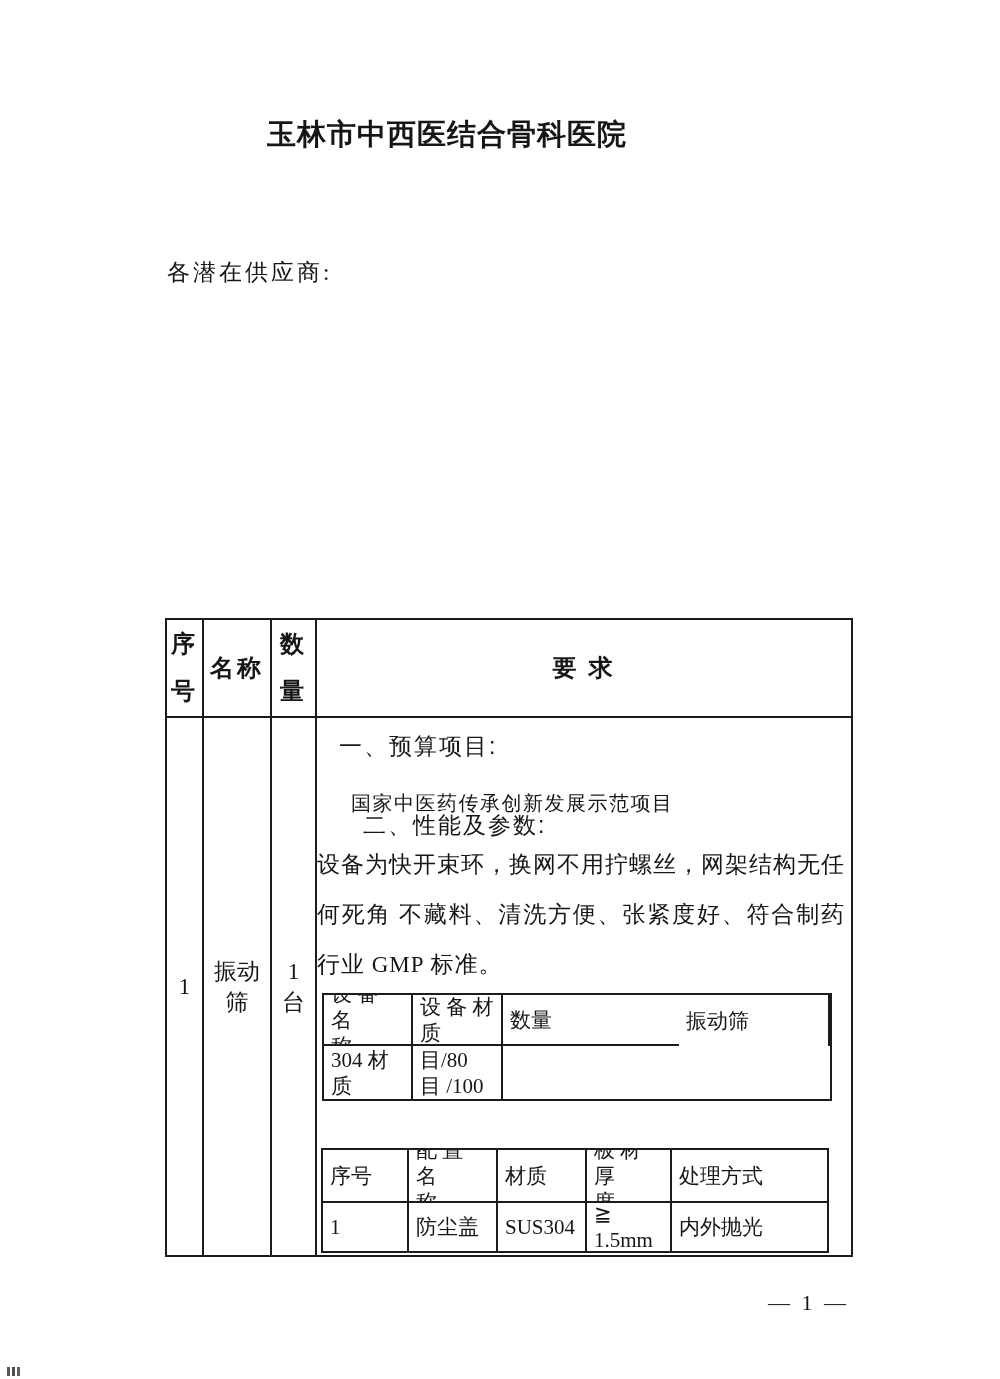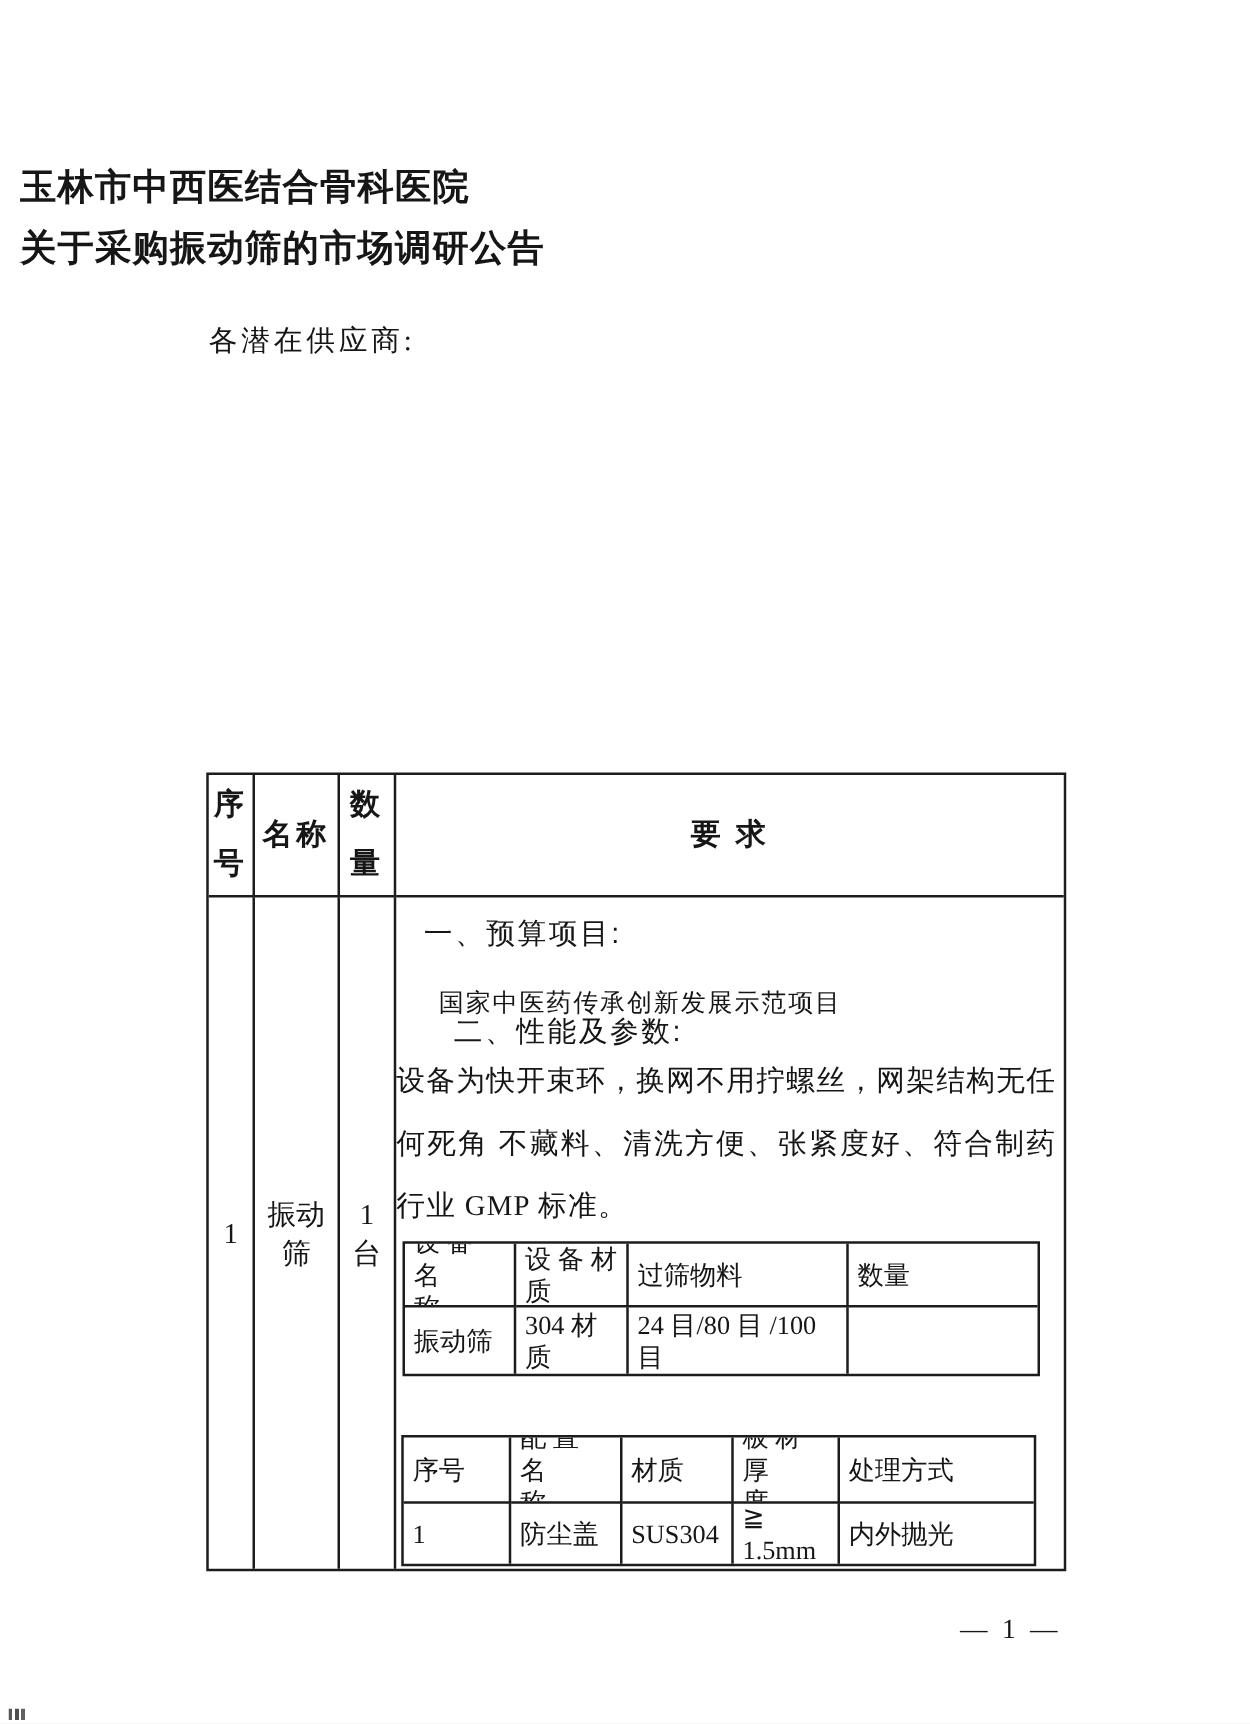--- a/index.html
+++ b/index.html
@@ -3,23 +3,23 @@
 <meta charset="utf-8">
 <style>
   html,body { margin:0; padding:0; background:#e8e8e8; }
   .page {
     position:relative; width:1000px; height:1379px; margin:0 auto;
     background:#ffffff; color:#161616; overflow:hidden;
     font-family:"Liberation Serif", serif;
   }
   
   .title {
-    position:absolute; left:16px; top:110px; width:894px;
-    font-weight:700; font-size:29px; line-height:49px;
-    letter-spacing:1px; font-family:"Liberation Serif", serif;margin-top:16px;
+    position:absolute; left:0; top:110px; width:894px;
+    text-align:center; font-weight:700; font-size:29px; line-height:49px;
+    letter-spacing:1px; font-family:"Liberation Serif", serif;
   }
   
   .salutation {
     position:absolute; left:167px; top:257px;
     font-size:23px; letter-spacing:3px;
   }
   .intro {
     position:absolute; left:165px; top:296px; width:692px; margin:0;
     font-size:23px; letter-spacing:5.2px; line-height:51px;
     text-align:justify; text-indent:56px;
@@ -101,21 +101,20 @@
     opacity:.85;
   }
 </style>
 </head>
 <body>
 
 <div class="page">
 
   <div class="title">
     <div>玉林市中西医结合骨科医院</div>
-    <div>关于采购振动筛的市场调研公告</div>
   </div>
 
   <div class="salutation">各潜在供应商:</div>
 
 
 
   <div class="main-table">
 
     <div class="mcell mhead">序
 号</div>
@@ -134,21 +133,20 @@
       <div class="req-b1">一、预算项目:</div>
       <div class="req-v1">国家中医药传承创新发展示范项目</div>
       <div class="req-b2">二、性能及参数:</div>
       <p class="req-p">设备为快开束环，换网不用拧螺丝，网架结构无任何死角 不藏料、清洗方便、张紧度好、符合制药行业 GMP 标准。</p>
 
       <div class="itable" id="itable1">
         <div class="ic">设 备 名
 称</div>
         <div class="ic">设 备 材
 质</div>
-        <div class="ic">过筛物料</div>
         <div class="ic lastcol">数量</div>
 
         <div class="ic lastrow">振动筛</div>
         <div class="ic lastrow">304  材
 质</div>
         <div class="ic lastrow">24 目/80 目 /100 目</div>
       </div>
 
       <div class="itable" id="itable2">
         <div class="ic">序号</div>

